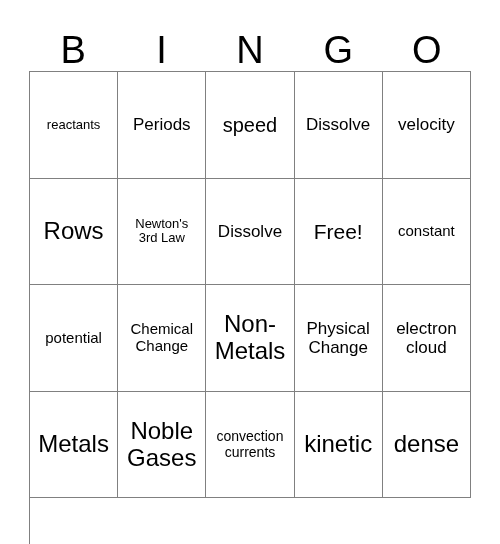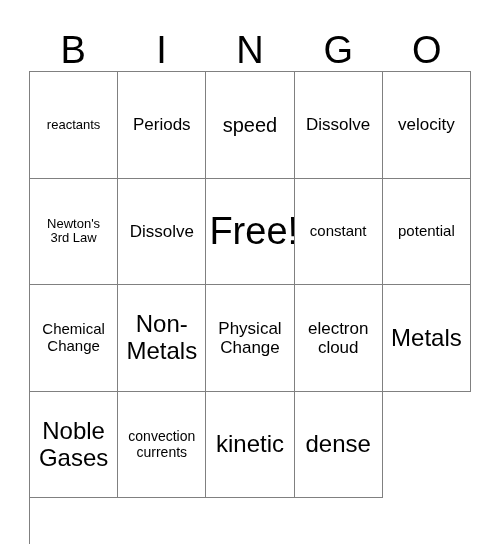--- a/index.html
+++ b/index.html
@@ -80,21 +80,21 @@
     word-break: normal;
   }
 
   
   .fs-xs   { font-size: 14px; }
   .fs-s    { font-size: 13px; }
   .fs-m    { font-size: 15px; }
   .fs-l    { font-size: 17px; }
   .fs-xl   { font-size: 20px; }
   .fs-xxl  { font-size: 24px; }
-  .fs-free { font-size: 38px; }
+  .fs-free { font-size: 21px; }
 </style>
 </head>
 <body>
 
 <div id="bingo-card">
 
   <div id="bingo-header">
       <div class="header-letter">B</div>
       <div class="header-letter">I</div>
       <div class="header-letter">N</div>
@@ -110,20 +110,23 @@
         <span class="cell-text fs-l">Periods</span>
       </div>
       <div class="bingo-cell">
         <span class="cell-text fs-xl">speed</span>
       </div>
       <div class="bingo-cell">
         <span class="cell-text fs-l">Dissolve</span>
       </div>
       <div class="bingo-cell">
         <span class="cell-text fs-l">velocity</span>
+      </div>
+      <div class="bingo-cell">
+        <span class="cell-text fs-xxl">Rows</span>
       </div>
       <div class="bingo-cell">
         <span class="cell-text fs-s">Newton's
 3rd Law</span>
       </div>
       <div class="bingo-cell">
         <span class="cell-text fs-l">Dissolve</span>
       </div>
       <div class="bingo-cell">
         <span class="cell-text fs-free">Free!</span>

